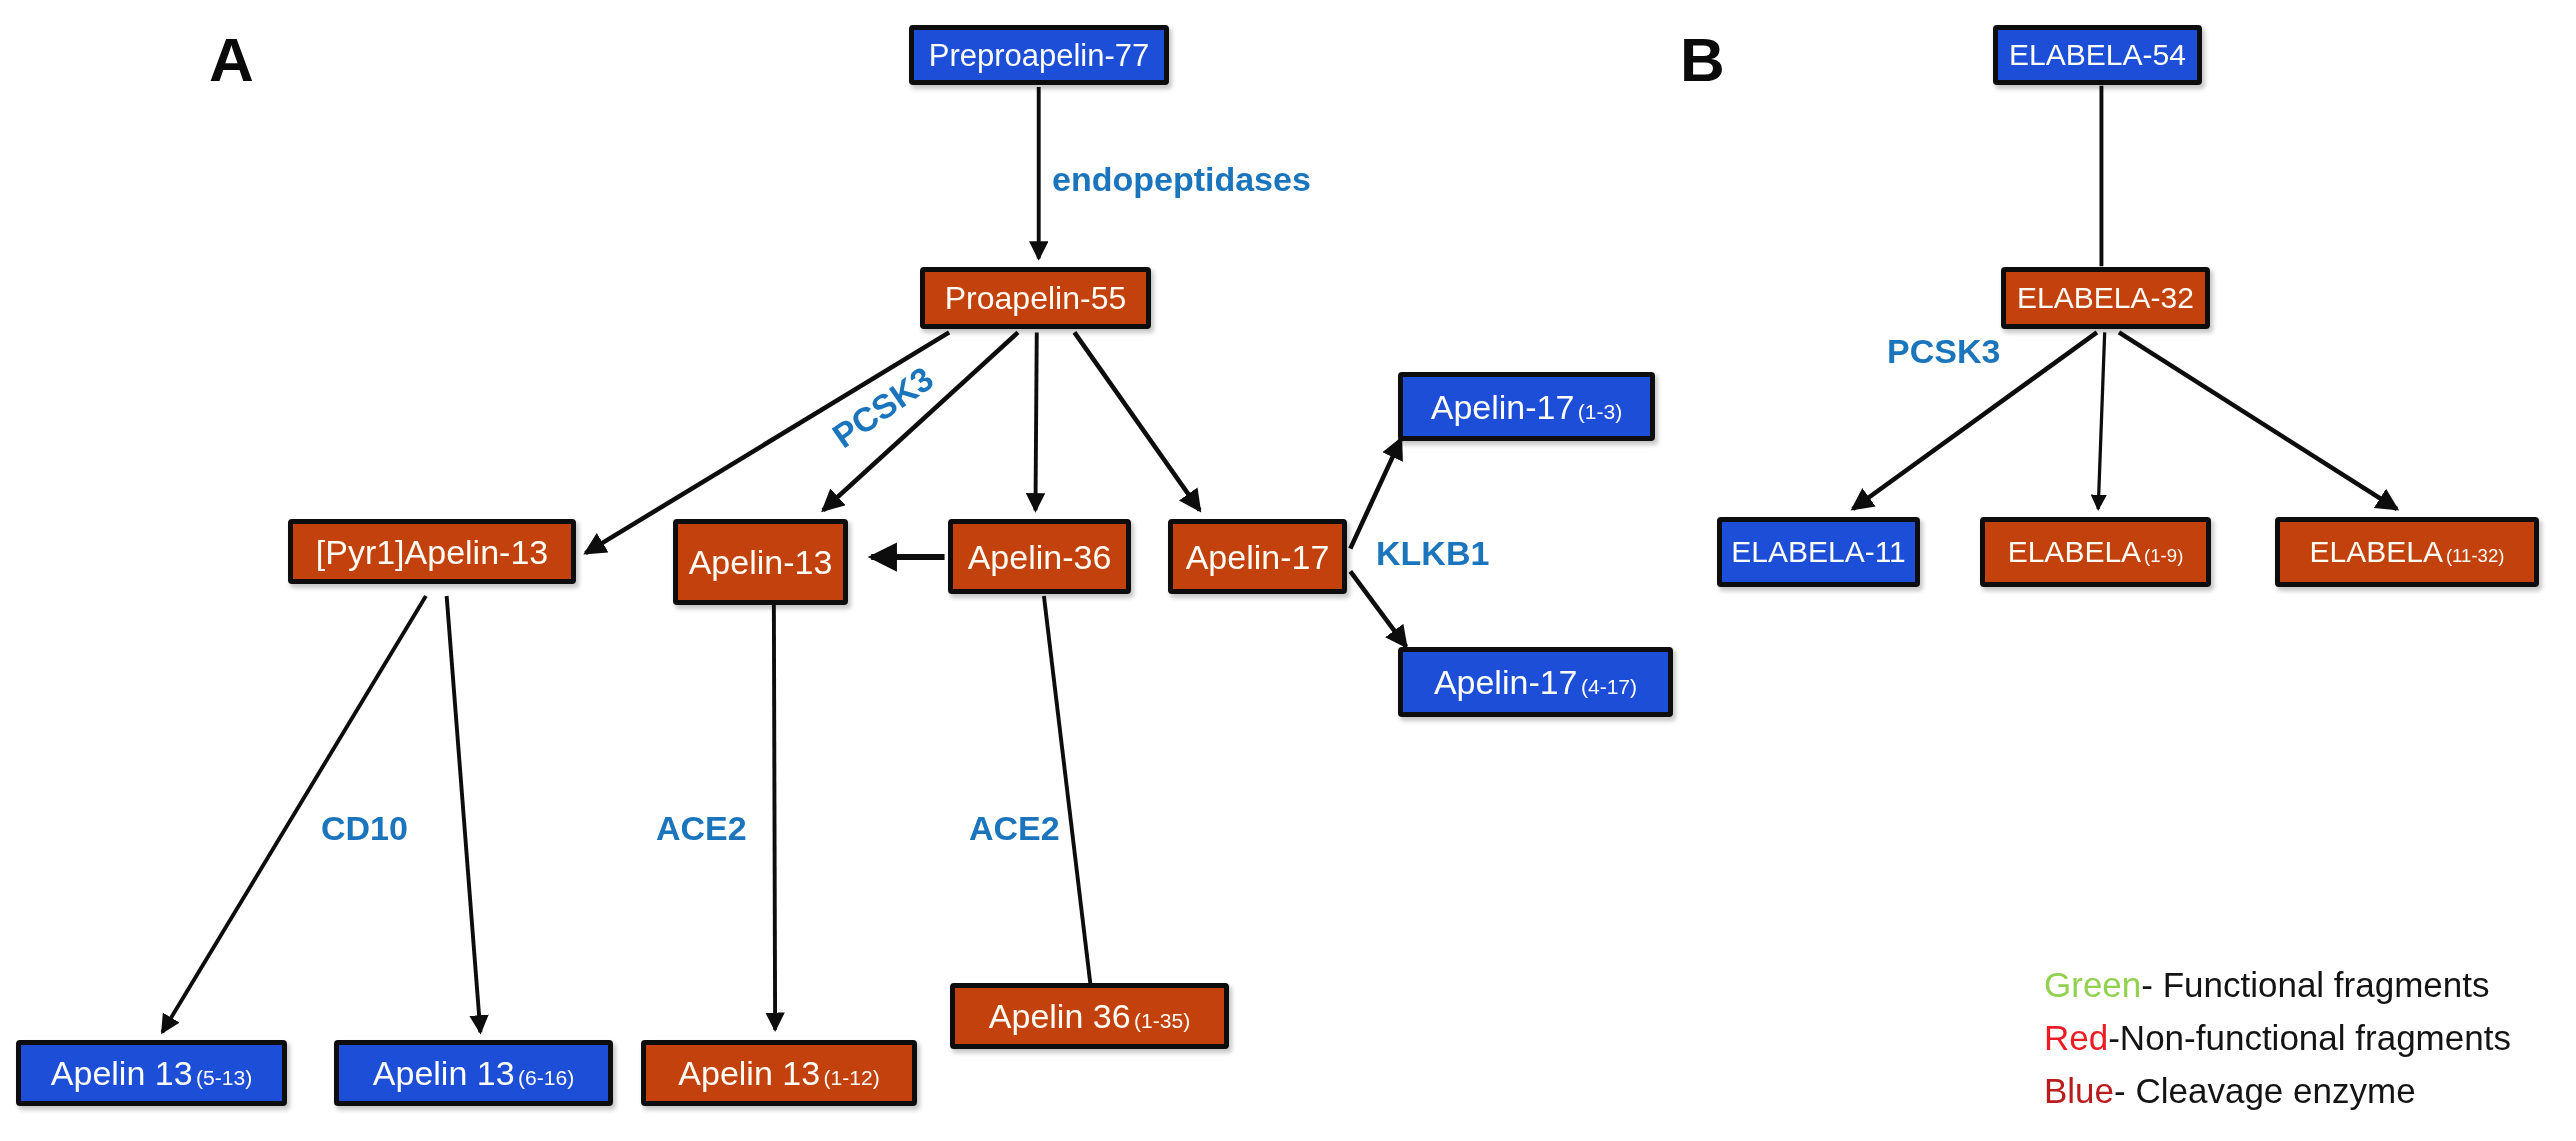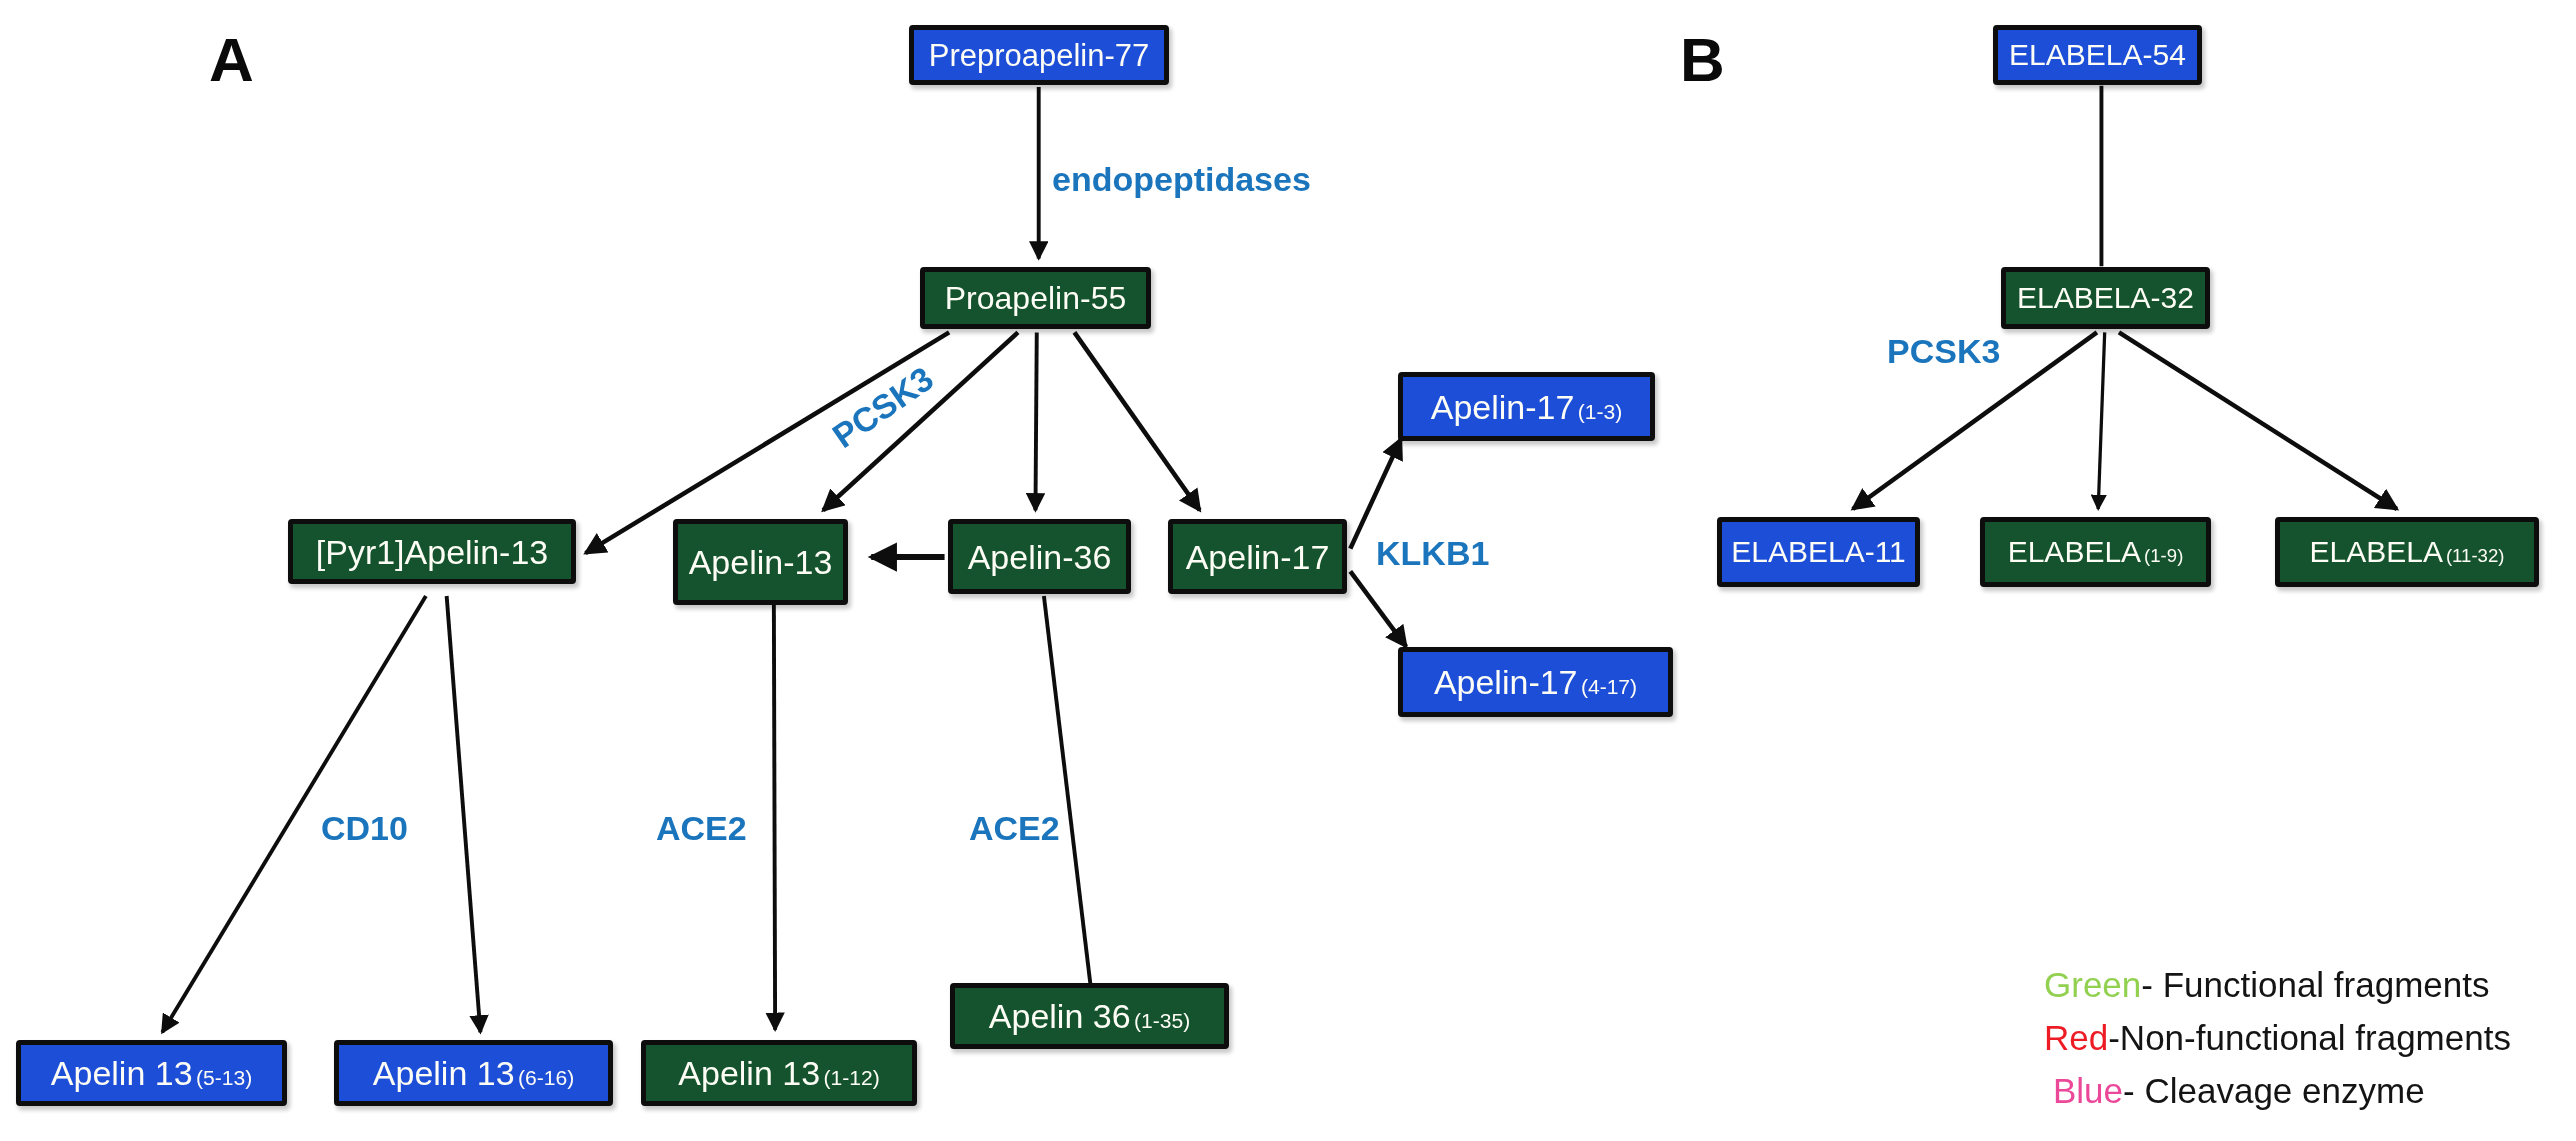--- a/index.html
+++ b/index.html
@@ -14,39 +14,39 @@
   .arr{stroke:#0d0d0d;fill:none;}
   .node{
     position:absolute;box-sizing:border-box;
     border:5.2px solid #0d0d0d;border-radius:3.9px;
     display:flex;align-items:center;justify-content:center;
     color:#fdfdf6;font-size:34px;line-height:1;
     white-space:nowrap;overflow:hidden;
     box-shadow:2.6px 3.2px 4.5px rgba(0,0,0,.22);
   }
   .node.red{background:#1d4ed8;}
-  .node.green{background:#14532d;}
+  .node.green{background:#c2410c;}
   .nsub{font-size:0.62em;display:inline-block;transform:translateY(0.24em);}
   .nsub:not(:empty){margin-left:0.16em;}
   .enzyme{
     position:absolute;color:#1b75bc;font-weight:bold;
     font-size:34px;line-height:1;white-space:nowrap;
   }
   .panel-letter{
     position:absolute;color:#0a0a0a;font-weight:bold;
     font-size:62px;line-height:1;
   }
   .legend{
     position:absolute;left:2044px;top:958px;
     font-size:35px;line-height:53px;color:#141414;white-space:nowrap;
   }
   .lw{display:inline;}
   .lw-green{color:#92d050;}
   .lw-red{color:#ed1c24;}
-  .lw-blue{color:#ec4899;margin-left:9px;}
+  .lw-blue{color:#b91c1c;}
 </style>
 </head>
 <body>
 
 <div id="canvas">
 
   <svg id="arrow-layer" viewBox="0 0 3968 1759" xmlns="http://www.w3.org/2000/svg">
     <defs>
       <marker id="ah" markerUnits="strokeWidth" markerWidth="5.5" markerHeight="5" refX="4.4" refY="2.5" orient="auto">
         <path d="M0,0 L5,2.5 L0,5 z" fill="#0d0d0d"></path>

